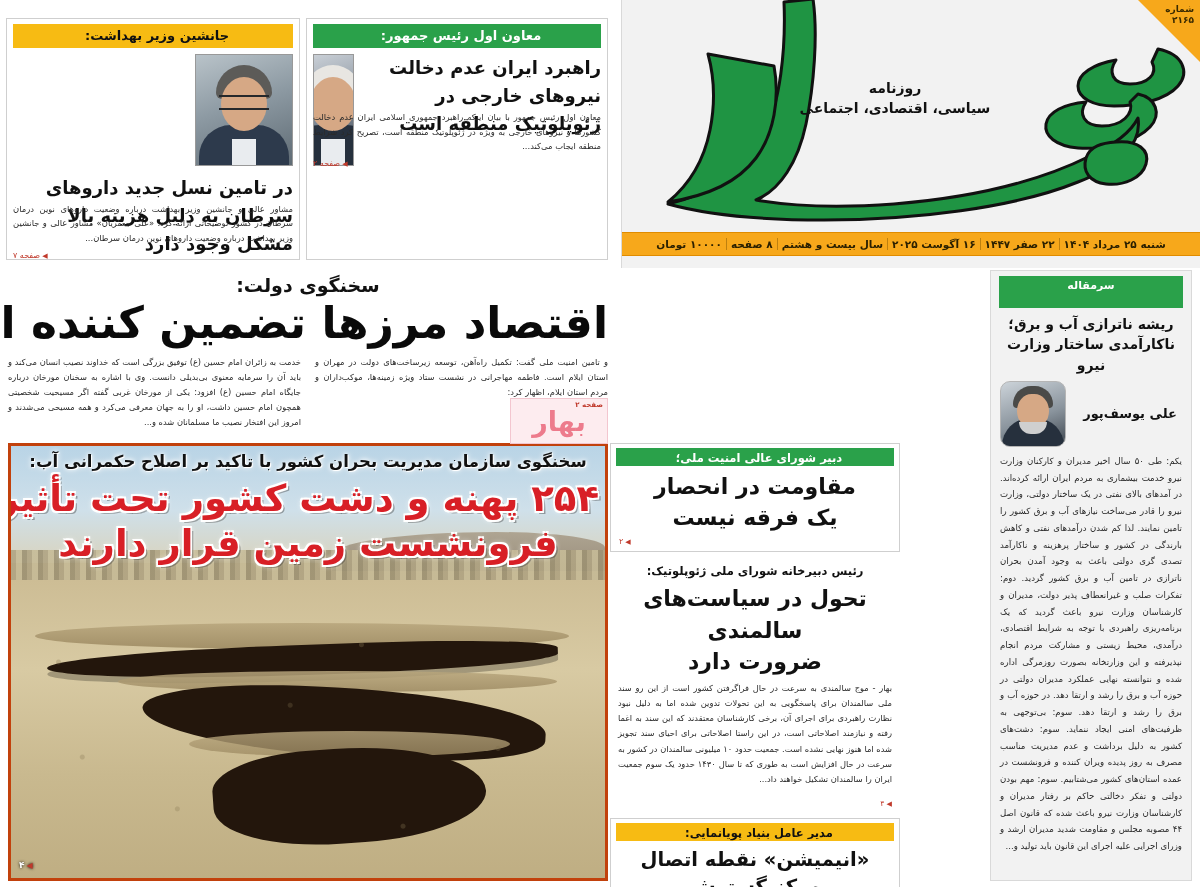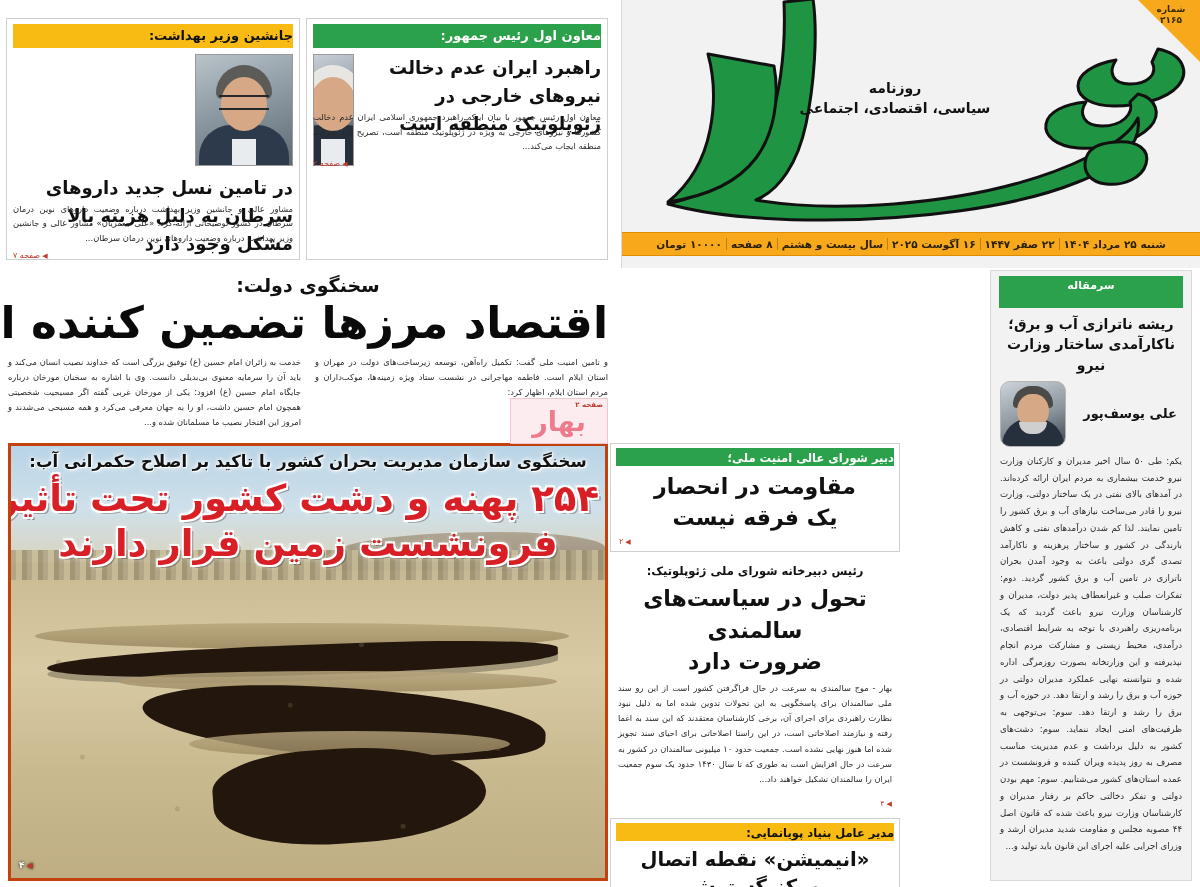--- a/index.html
+++ b/index.html
@@ -17,21 +17,21 @@
   .masthead{
     position:absolute;right:0;top:0;width:578px;height:268px;
     background:#f2f2f2;border-left:1px solid #d9d9d9;
   }
   .issue-badge{
     position:absolute;right:0;top:0;width:0;height:0;
     border-top:62px solid #f7a81b;border-left:62px solid transparent;
   }
   .issue-badge-text{
     position:absolute;right:6px;top:4px;width:46px;
-    text-align:center;font-size:9px;font-weight:bold;line-height:1.25;color:#3a2a00;
+    font-size:9px;font-weight:bold;line-height:1.25;color:#3a2a00;
     z-index:4;
   }
   .logo-wrap{
     position:absolute;right:0;top:0;width:578px;height:240px;
     overflow:hidden;
   }
   .logo-svg{position:absolute;right:2px;top:-6px;}
   .logo-sub{
     position:absolute;right:200px;top:78px;width:210px;
     text-align:center;font-size:14px;font-weight:bold;line-height:1.45;color:#111;
@@ -47,21 +47,21 @@
   .datebar span:last-child{border-left:none;}
 
   
   .topbox{
     position:absolute;top:18px;height:240px;background:#fff;
     border:1px solid #cfcfcf;
   }
   .topbox.b1{right:592px;width:300px;}
   .topbox.b2{right:900px;width:292px;}
   .kicker{
-    margin:5px 6px 0 6px;height:24px;line-height:24px;text-align:right;
+    margin:5px 6px 0 6px;height:24px;line-height:24px;text-align:center;
     font-size:13px;font-weight:bold;color:#111;padding-left:8px;
   }
   .kicker.yellow{background:#f7bb13;}
   .kicker.green{background:#2aa14a;color:#fff;}
   .tb-body{position:relative;padding:6px;}
   .tb-photo{
     width:96px;height:110px;border:1px solid #999;
     background:linear-gradient(160deg,#b9c3c9 0%,#8d9aa3 45%,#5f6b74 100%);
     position:relative;overflow:hidden;
   }

